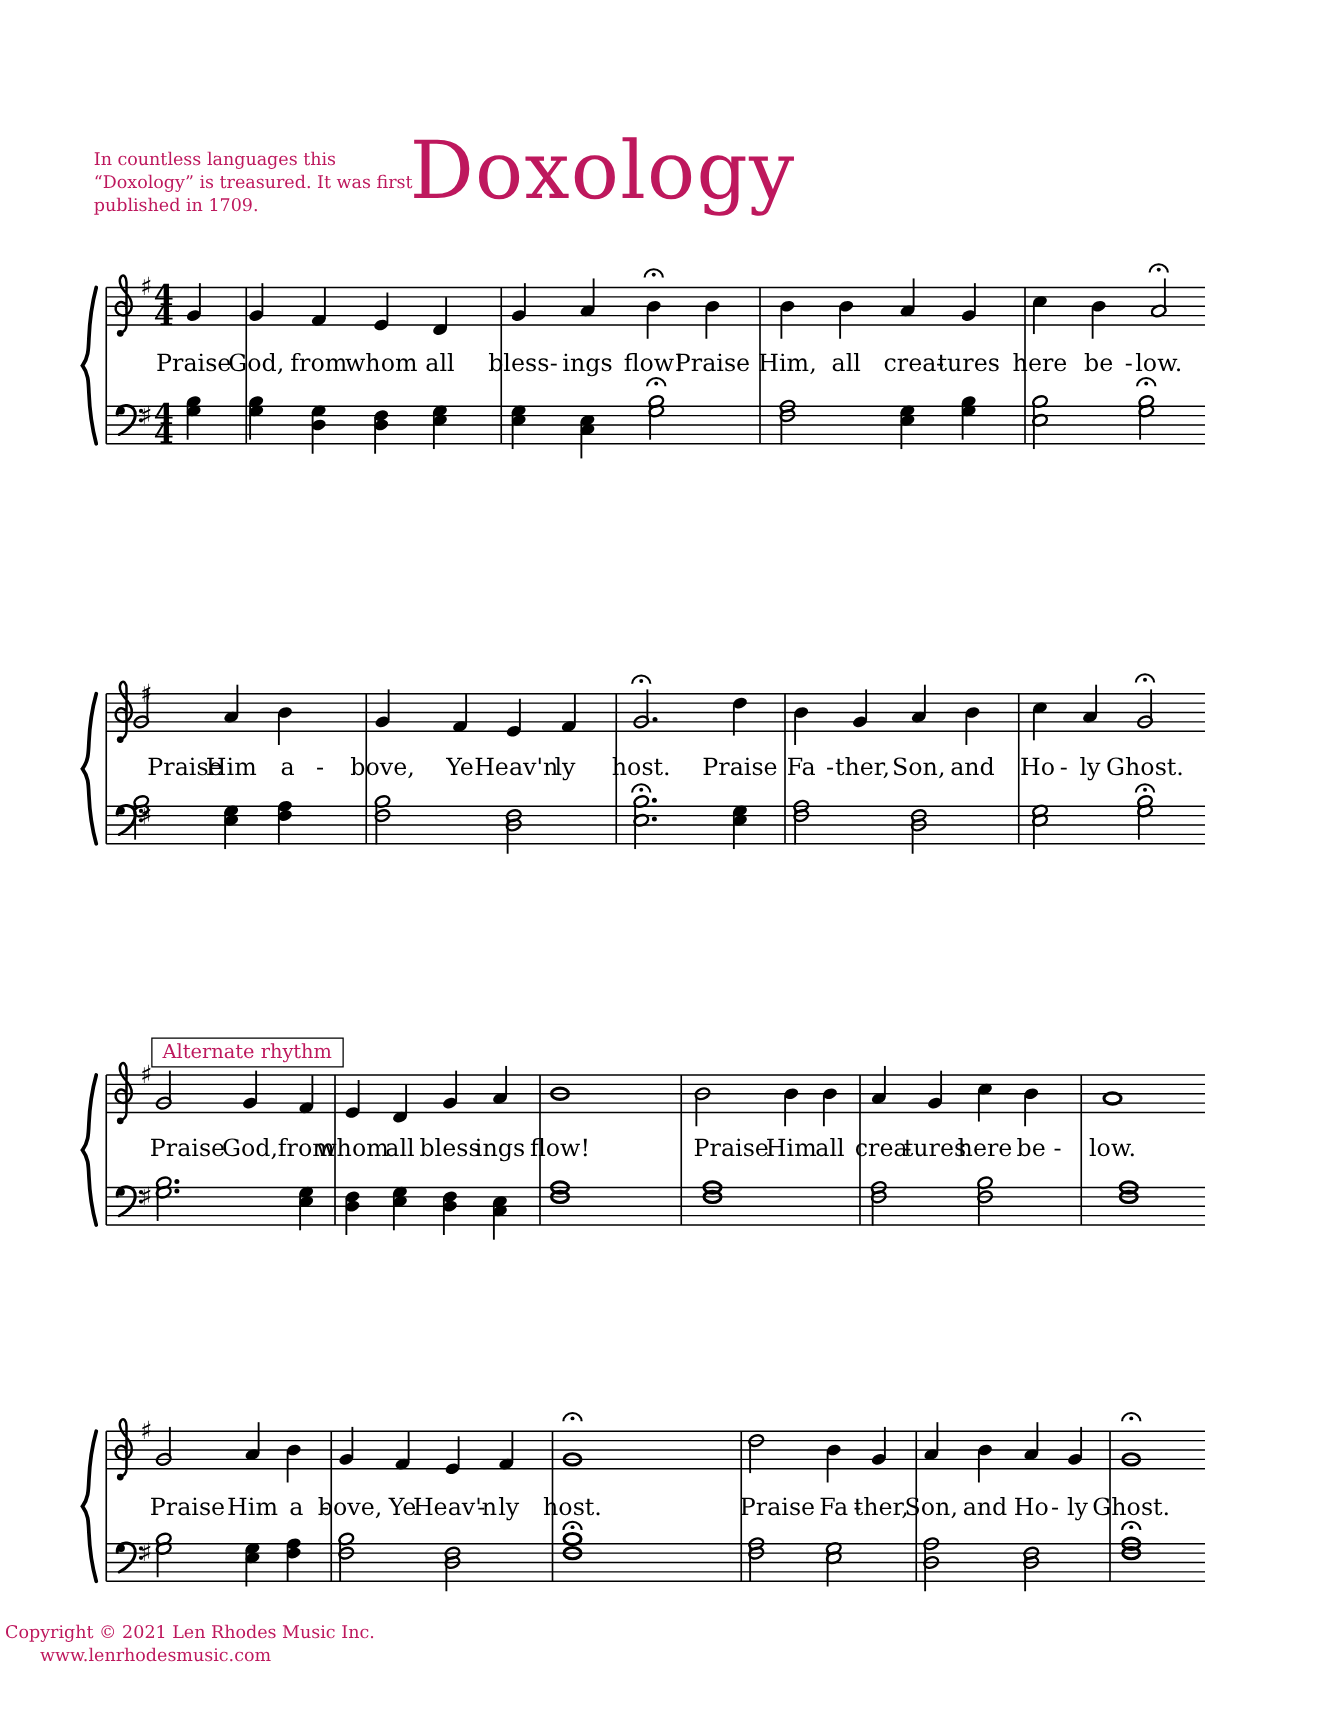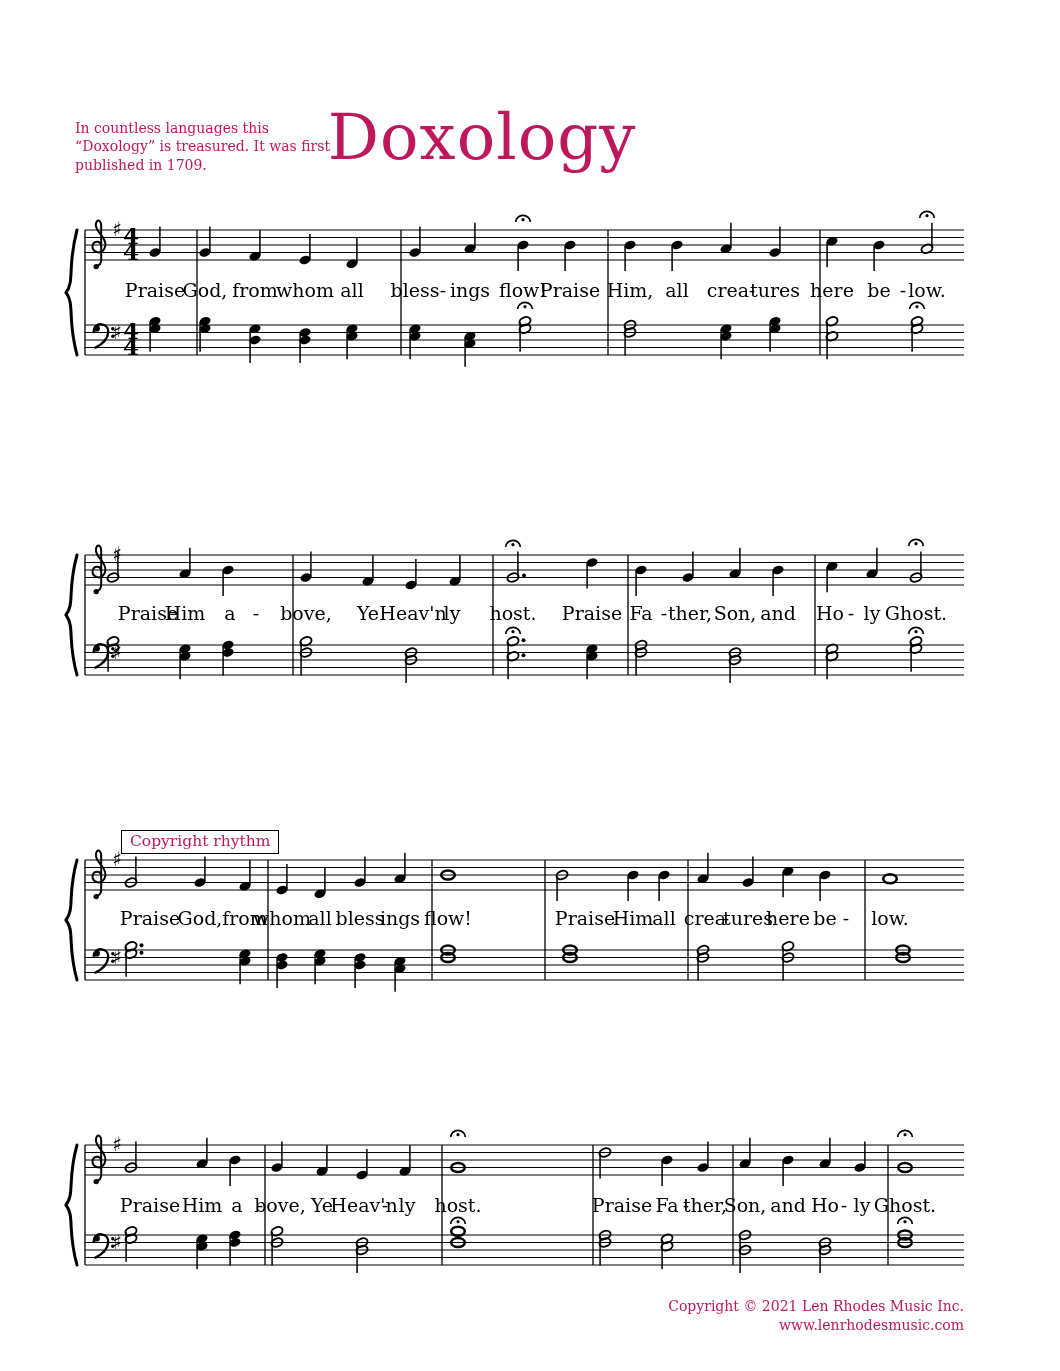--- a/index.html
+++ b/index.html
@@ -5,21 +5,21 @@
   html,body{margin:0;padding:0;background:#fff;}
   .page{position:relative;width:964px;height:1371px;background:#ffffff;color:#be185d;
         font-family:"DejaVu Serif",serif;overflow:hidden;}
   .abs{position:absolute;}
   .tagline{left:75px;top:119px;width:258px;font-size:14px;line-height:1.32;}
   .title{left:0;right:0;top:100px;text-align:center;font-size:64px;letter-spacing:1px;
          font-family:"DejaVu Serif",serif;}
   .credits{right:62px;top:150px;text-align:right;font-size:14.5px;line-height:1.38;}
   .alt-label{left:121px;top:830px;border:1.3px solid #000;padding:1px 8px 3px 8px;
              font-size:15.5px;background:#fff;}
-  .footer{left:4px;right:0;text-align:right;font-size:14px;line-height:1.4;}
+  .footer{left:4px;right:0;text-align:left;font-size:14px;line-height:1.4;}
   .f1{top:1297px;} .f2{top:1316px;margin-left:28px;}
   svg#score{position:absolute;left:0;top:0;}
   .sl{stroke:#000;stroke-width:1.1;}
   .bl{stroke:#000;stroke-width:1.3;}
   .qh{fill:#000;stroke:none;}
   .hh{fill:none;stroke:#000;stroke-width:1.9;}
   .wh{fill:none;stroke:#000;stroke-width:2.5;}
   .stem{stroke:#000;stroke-width:1.5;}
   .lyr{font-family:"DejaVu Serif",serif;font-size:19px;text-anchor:middle;fill:#000;}
   .sharp{font-family:"DejaVu Sans",sans-serif;font-size:20px;text-anchor:middle;fill:#000;}
@@ -527,17 +527,17 @@
         <text x="705" y="1212" class="lyr">ther,</text>
         <text x="745" y="1212" class="lyr">Son,</text>
         <text x="788" y="1212" class="lyr">and</text>
         <text x="825" y="1212" class="lyr">Ho</text>
         <text x="844" y="1212" class="lyr">-</text>
         <text x="862" y="1212" class="lyr">ly</text>
         <text x="905" y="1212" class="lyr">Ghost.</text>
       </g>
     </svg>
 
-  <div class="abs alt-label">Copyright rhythm</div>
+  <div class="abs alt-label">Alternate rhythm</div>
 
   <div class="abs footer f1">Copyright © 2021 Len Rhodes Music Inc.</div>
   <div class="abs footer f2">www.lenrhodesmusic.com</div>
 </div>
 
 </body></html>

